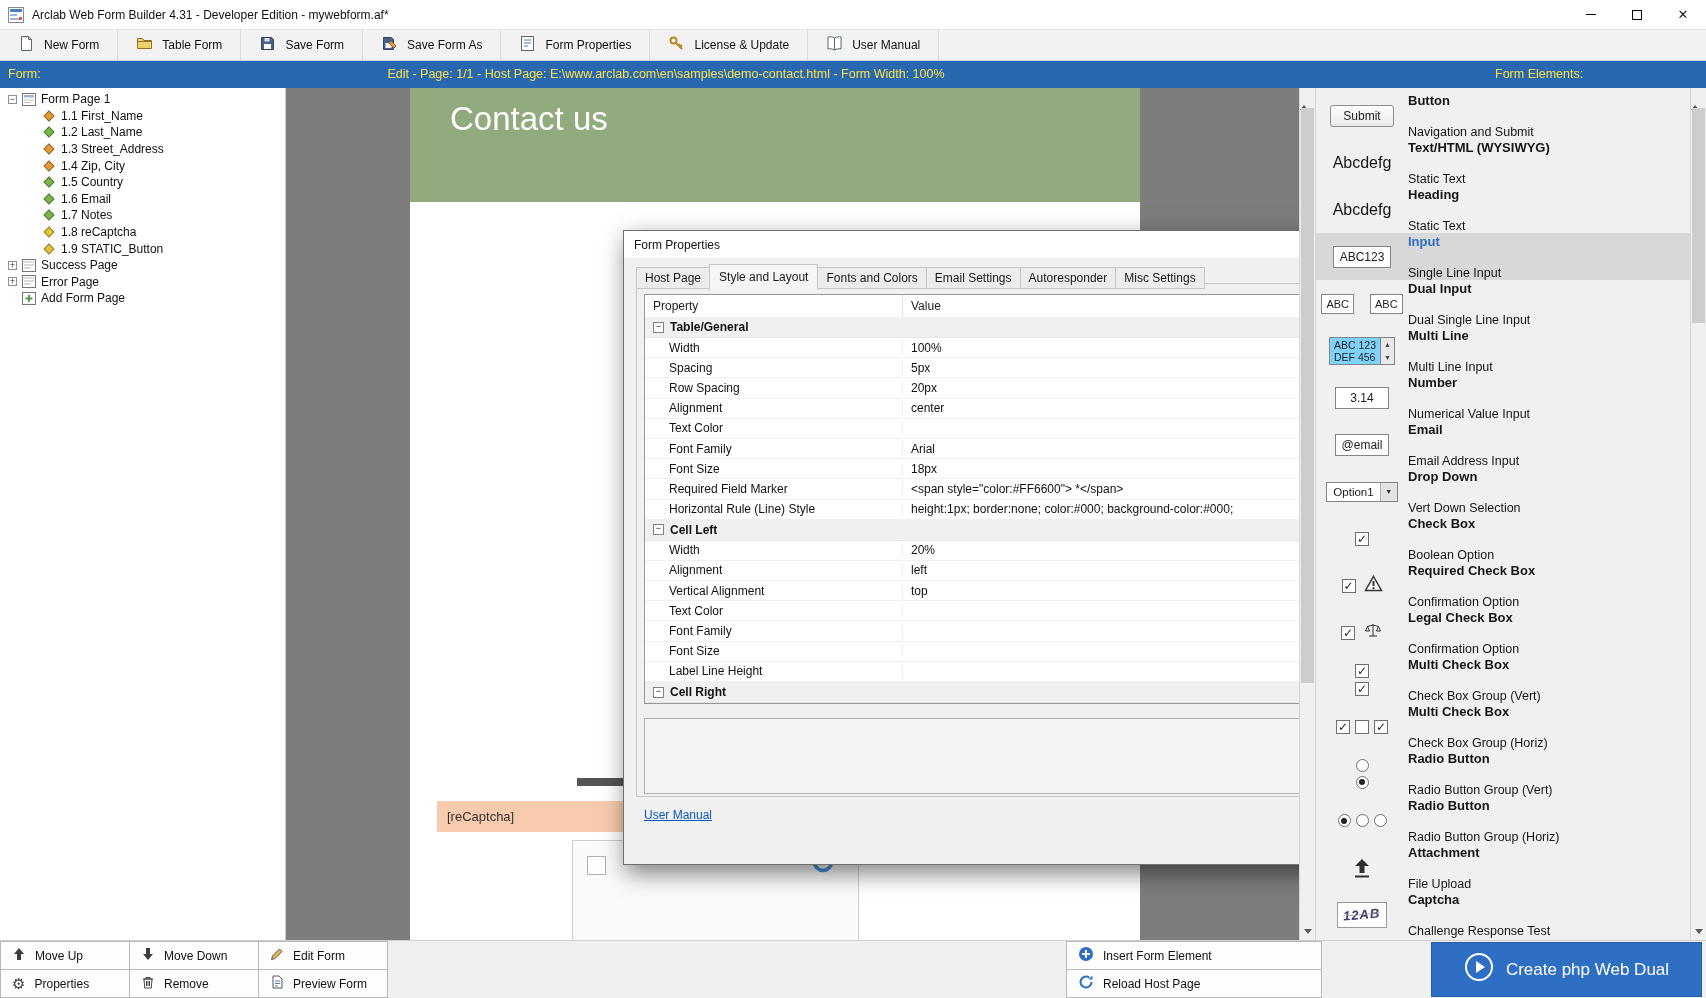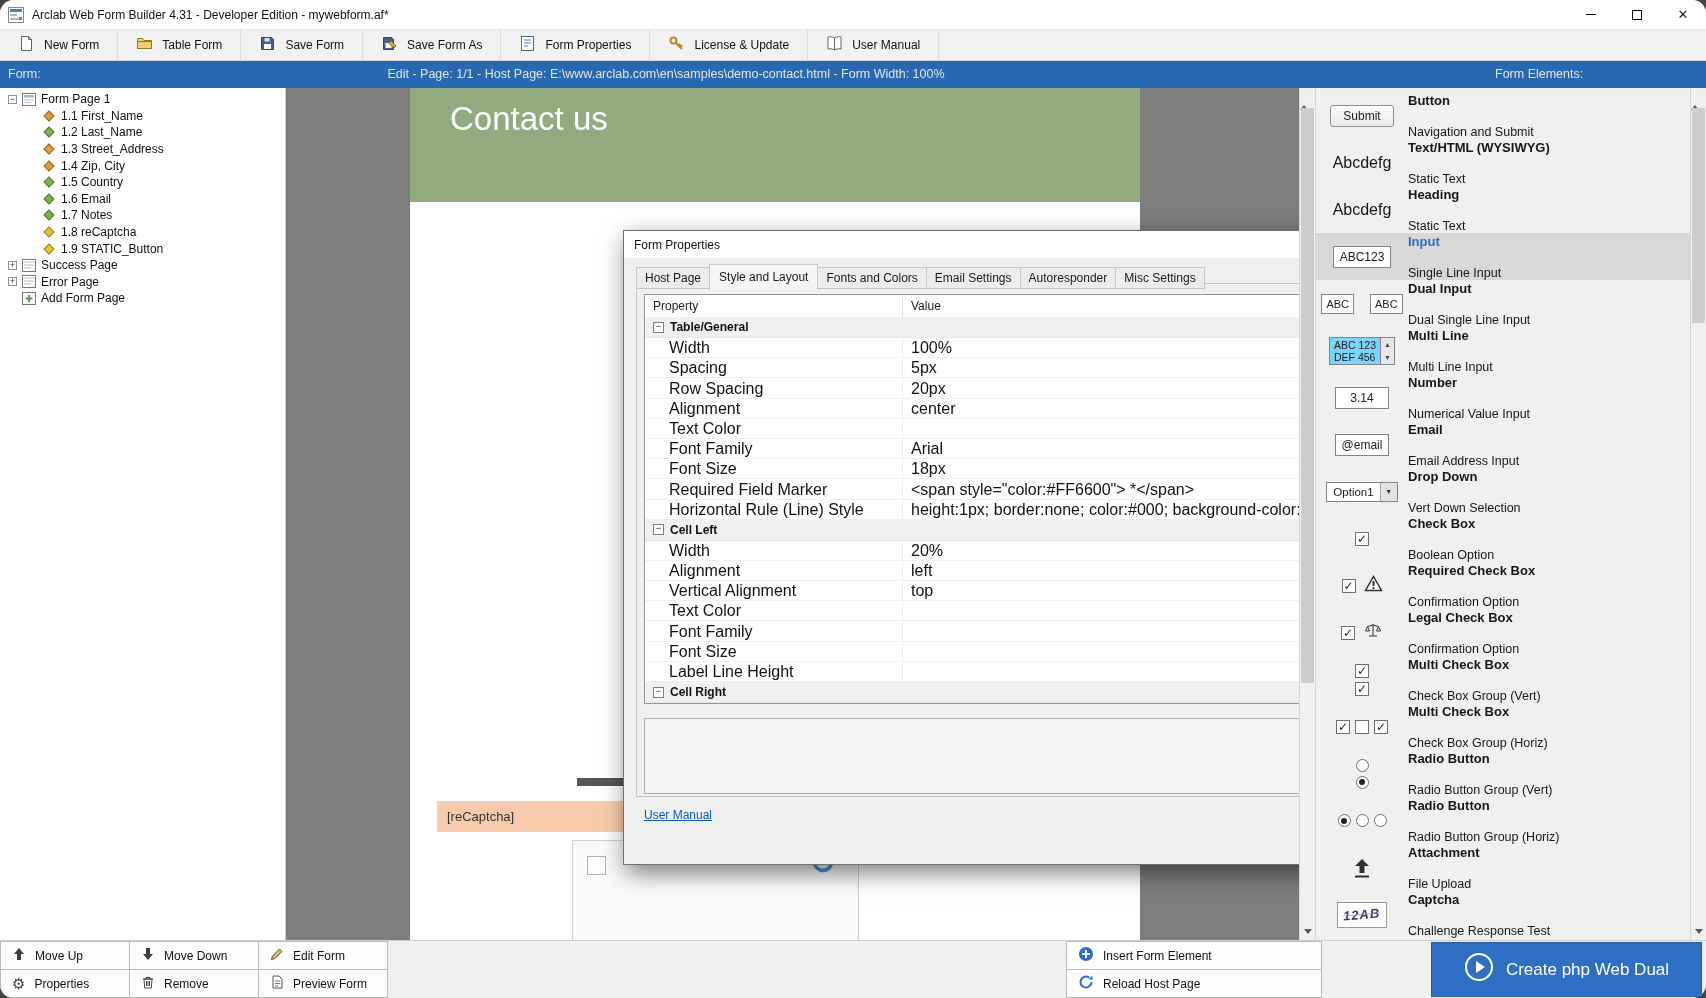--- a/index.html
+++ b/index.html
@@ -1,36 +1,36 @@
 <!DOCTYPE html>
 <html><head>
 <meta charset="utf-8">
 <style>
   html,body{margin:0;padding:0;background:#444;}
   .app{position:relative;width:1706px;height:998px;overflow:hidden;background:#f0f0f0;
-       font-family:"Liberation Sans","DejaVu Sans",sans-serif;color:#1a1a1a;border-radius:14px;-webkit-font-smoothing:antialiased;}
+       font-family:"Liberation Sans","DejaVu Sans",sans-serif;color:#1a1a1a;-webkit-font-smoothing:antialiased;}
 
   
   .titlebar{position:absolute;left:0;top:0;width:1706px;height:30px;background:#fff;border-bottom:1px solid #e3e3e3;
             display:flex;align-items:center;box-sizing:border-box;}
   .app-icon{margin:0 8px 0 8px;display:flex;}
   .title-text{font-size:12px;color:#111;}
   .win-controls{margin-left:auto;display:flex;height:100%;}
   .win-btn{width:46px;height:100%;display:flex;align-items:center;justify-content:center;font-size:13px;color:#222;}
   .glyph-min{width:10px;height:1px;background:#000;display:block;}
   .glyph-max{width:10px;height:10px;border:1px solid #000;display:block;box-sizing:border-box;}
 
   
   .toolbar{position:absolute;left:0;top:30px;width:1706px;height:31px;background:#f2f2f2;border-bottom:1px solid #d4d4d4;
            display:flex;box-sizing:border-box;}
   .tb-btn{display:flex;align-items:center;gap:9px;padding:0 18px;border-right:1px solid #dcdcdc;font-size:12px;color:#111;}
   .tb-btn svg{flex:none;}
 
   
-  .bluebar{position:absolute;left:0;top:61px;width:1706px;height:27px;background:#2768b0;color:#e5e5e5;font-size:12.5px;}
+  .bluebar{position:absolute;left:0;top:61px;width:1706px;height:27px;background:#2768b0;color:#fde047;font-size:12.5px;}
   .bluebar .lbl-left{position:absolute;left:8px;top:6px;}
   .bluebar .lbl-center{position:absolute;left:0;top:6px;width:1332px;text-align:center;}
   .bluebar .lbl-right{position:absolute;left:1495px;top:6px;}
 
   
   .tree-panel{position:absolute;left:0;top:88px;width:286px;height:852px;background:#fff;border-right:1px solid #cfcfcf;
               box-sizing:border-box;padding-top:3px;font-size:12px;overflow:hidden;}
   .tree-row{display:flex;align-items:center;height:16.6px;padding-left:8px;gap:5px;white-space:nowrap;}
   .tree-row.child{padding-left:42px;}
   .expander{flex:none;width:9px;height:9px;border:1px solid #8a9199;background:#fff;font-size:9px;line-height:7px;
@@ -109,21 +109,21 @@
   .tab-page{position:absolute;left:12px;top:52px;width:871px;height:514px;border:1px solid #c6c6c6;background:#f0f0f0;box-sizing:border-box;}
   .pgrid{position:absolute;left:20px;top:63px;width:848px;height:410px;background:#fff;border:1px solid #979797;box-sizing:border-box;z-index:2;}
   .pgrid-header{height:22px;border-bottom:1px solid #dedede;display:flex;font-size:12px;color:#222;}
   .ph-prop{width:258px;box-sizing:border-box;padding:4px 0 0 8px;border-right:1px solid #e0e0e0;}
   .ph-val{flex:1;padding:4px 0 0 8px;}
   .pgrid-rows{position:absolute;top:22px;left:0;right:17px;bottom:0;overflow:hidden;}
   .pgrid-sec{height:20px;background:#f0f0f0;display:flex;align-items:center;font-size:12px;font-weight:bold;color:#111;
              border-bottom:1px solid #e6e6e6;}
   .collapse-box{flex:none;width:9px;height:9px;border:1px solid #808080;background:#fff;font-size:9px;line-height:7px;text-align:center;
                 margin:0 6px 0 8px;font-weight:normal;box-sizing:content-box;}
-  .pgrid-row{height:19.2px;display:flex;align-items:flex-end;font-size:16px;border-bottom:1px solid #f0f0f0;color:#111;}
+  .pgrid-row{height:19.2px;display:flex;align-items:center;font-size:12px;border-bottom:1px solid #f0f0f0;color:#111;}
   .cell-prop{width:258px;box-sizing:border-box;padding-left:24px;border-right:1px solid #ececec;display:flex;align-items:center;}
   .cell-val{flex:1;padding-left:8px;display:flex;align-items:center;white-space:nowrap;overflow:hidden;}
   .desc-box{position:absolute;left:20px;top:487px;width:848px;height:76px;background:#f4f4f4;border:1px solid #b0b0b0;box-sizing:border-box;z-index:2;}
   .dlg-link{position:absolute;left:20px;top:577px;font-size:12px;color:#0a58b8;text-decoration:underline;cursor:pointer;}
 
   
   .bottombar{position:absolute;left:0;top:940px;width:1706px;height:58px;background:#f0f0f0;border-top:1px solid #cfcfcf;box-sizing:border-box;}
   .bb-grid{position:absolute;display:grid;gap:1px;background:#b9b9b9;border:1px solid #b9b9b9;}
   .bb-grid.left{left:0;top:0;grid-template-columns:repeat(3,128px);grid-auto-rows:27px;}
   .bb-grid.right{left:1066px;top:0;grid-template-columns:254px;grid-auto-rows:27px;}

